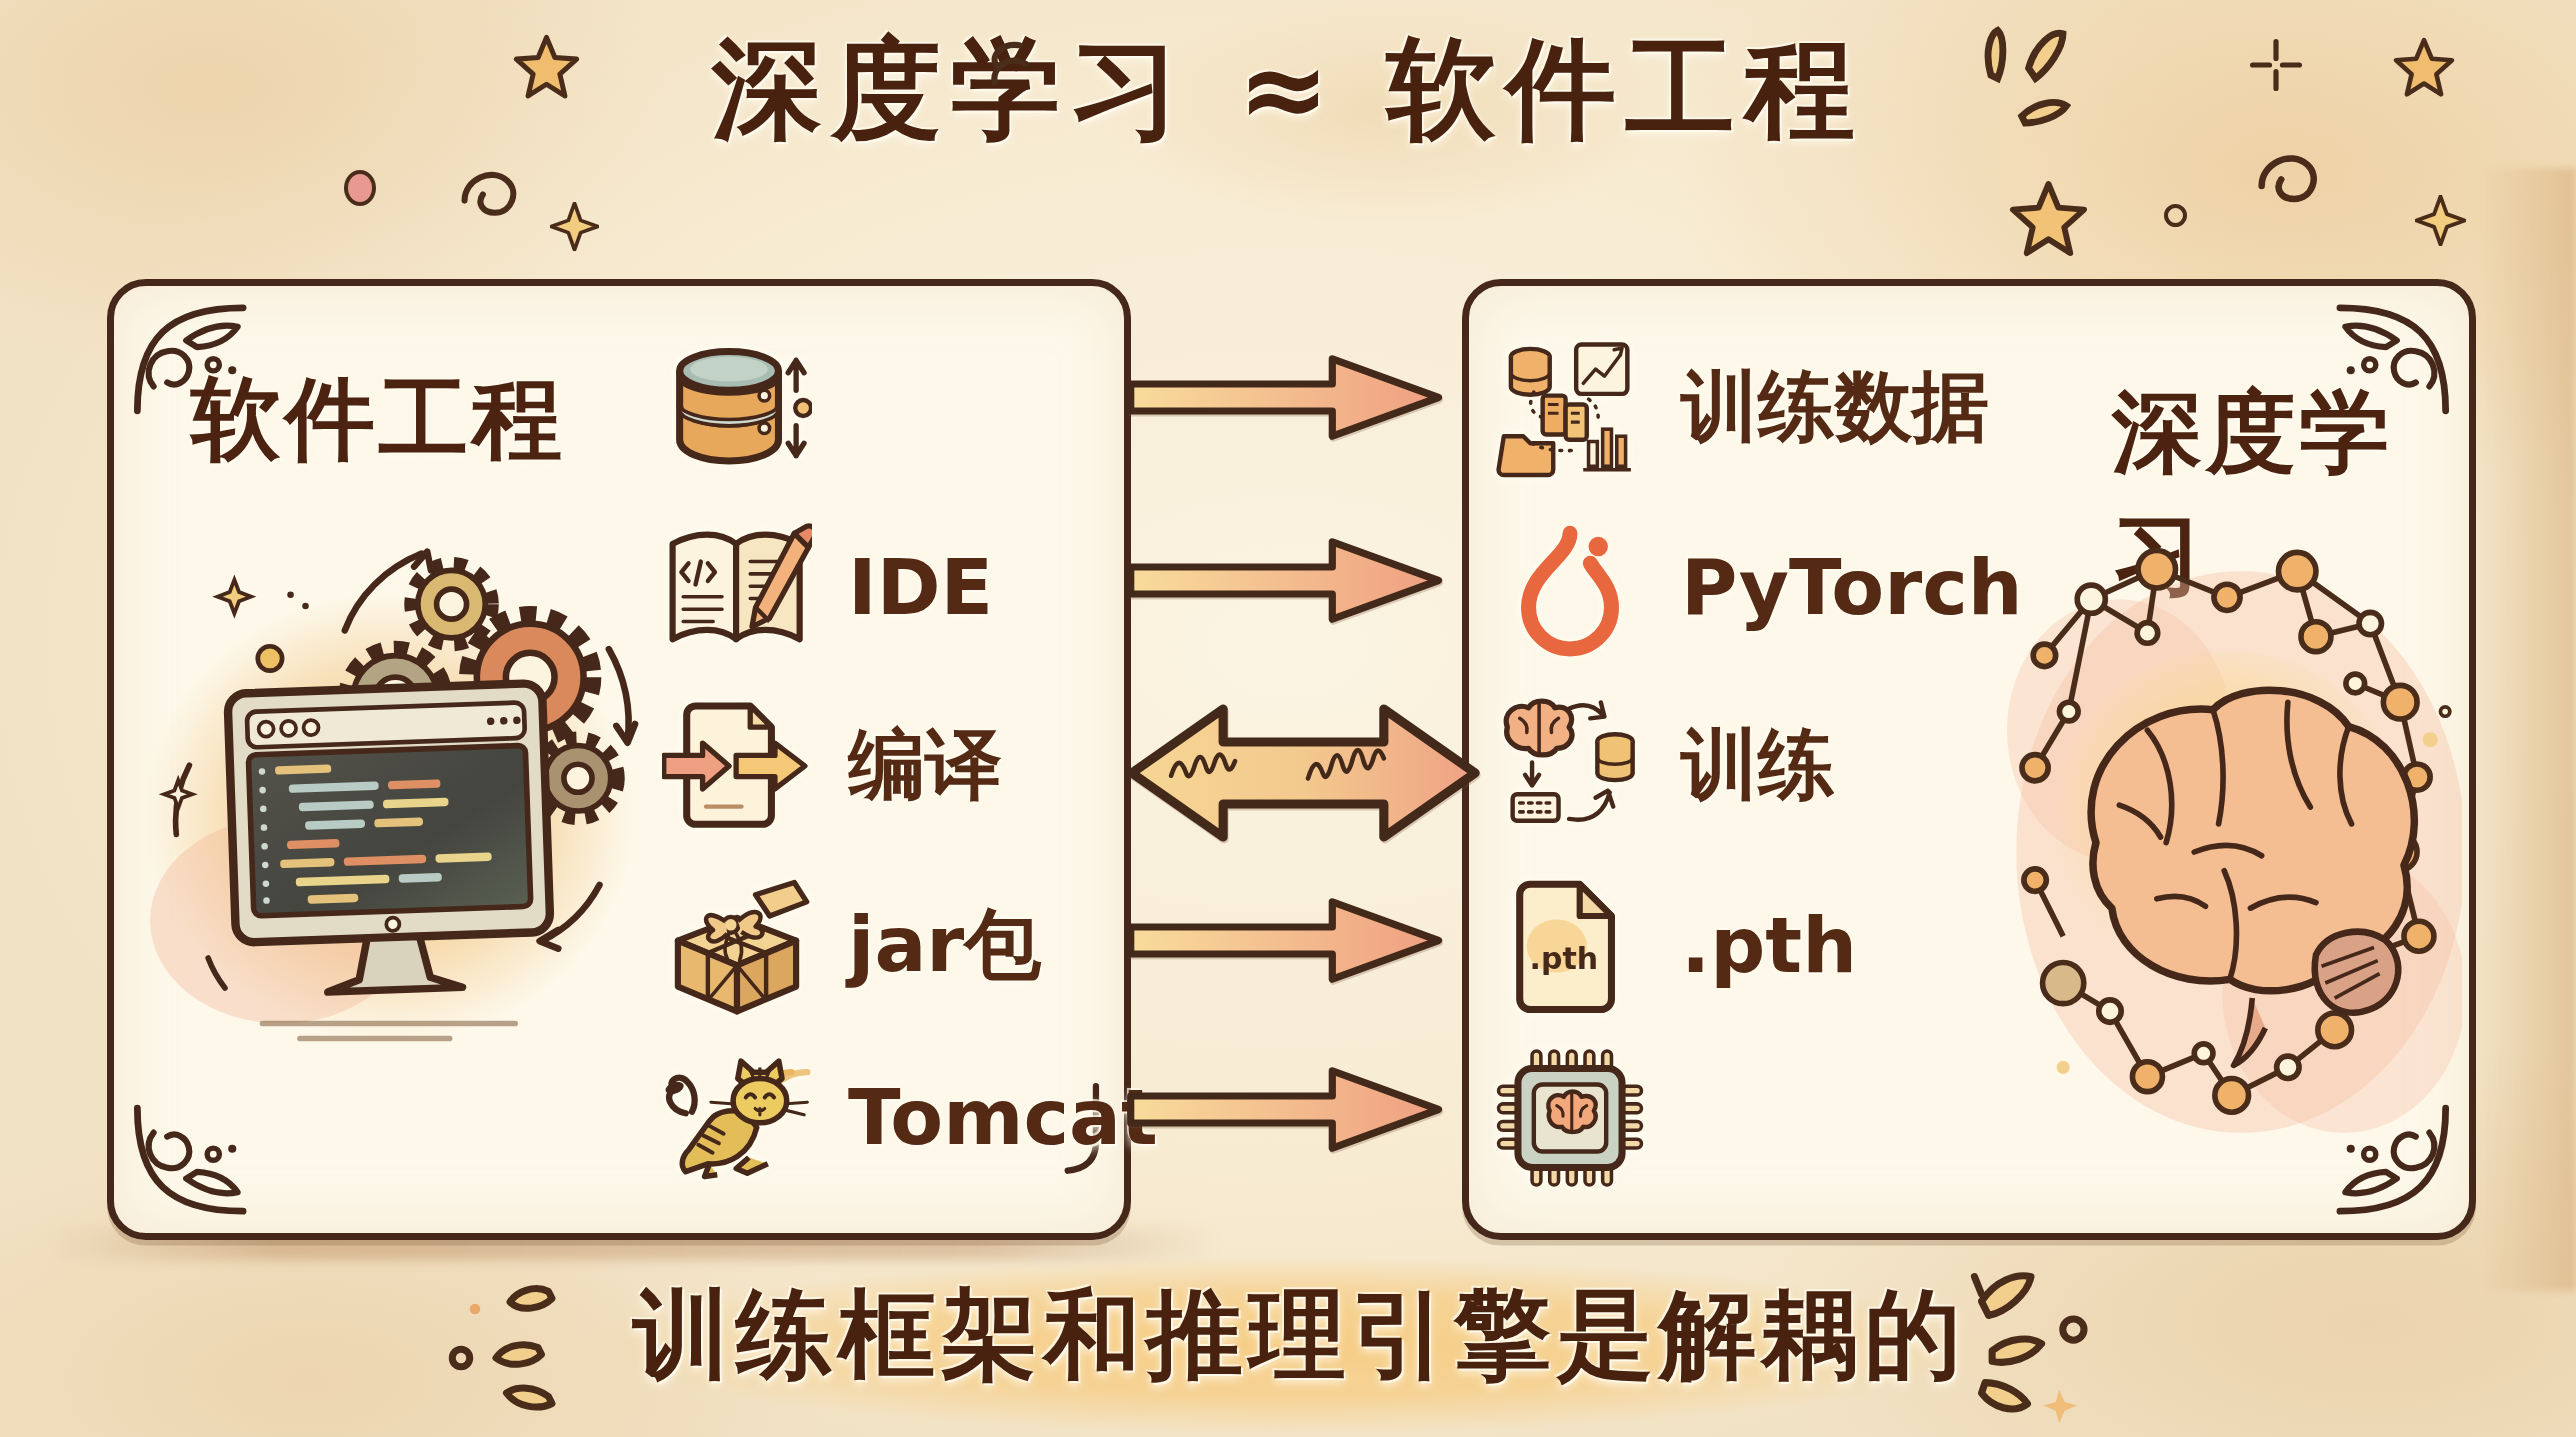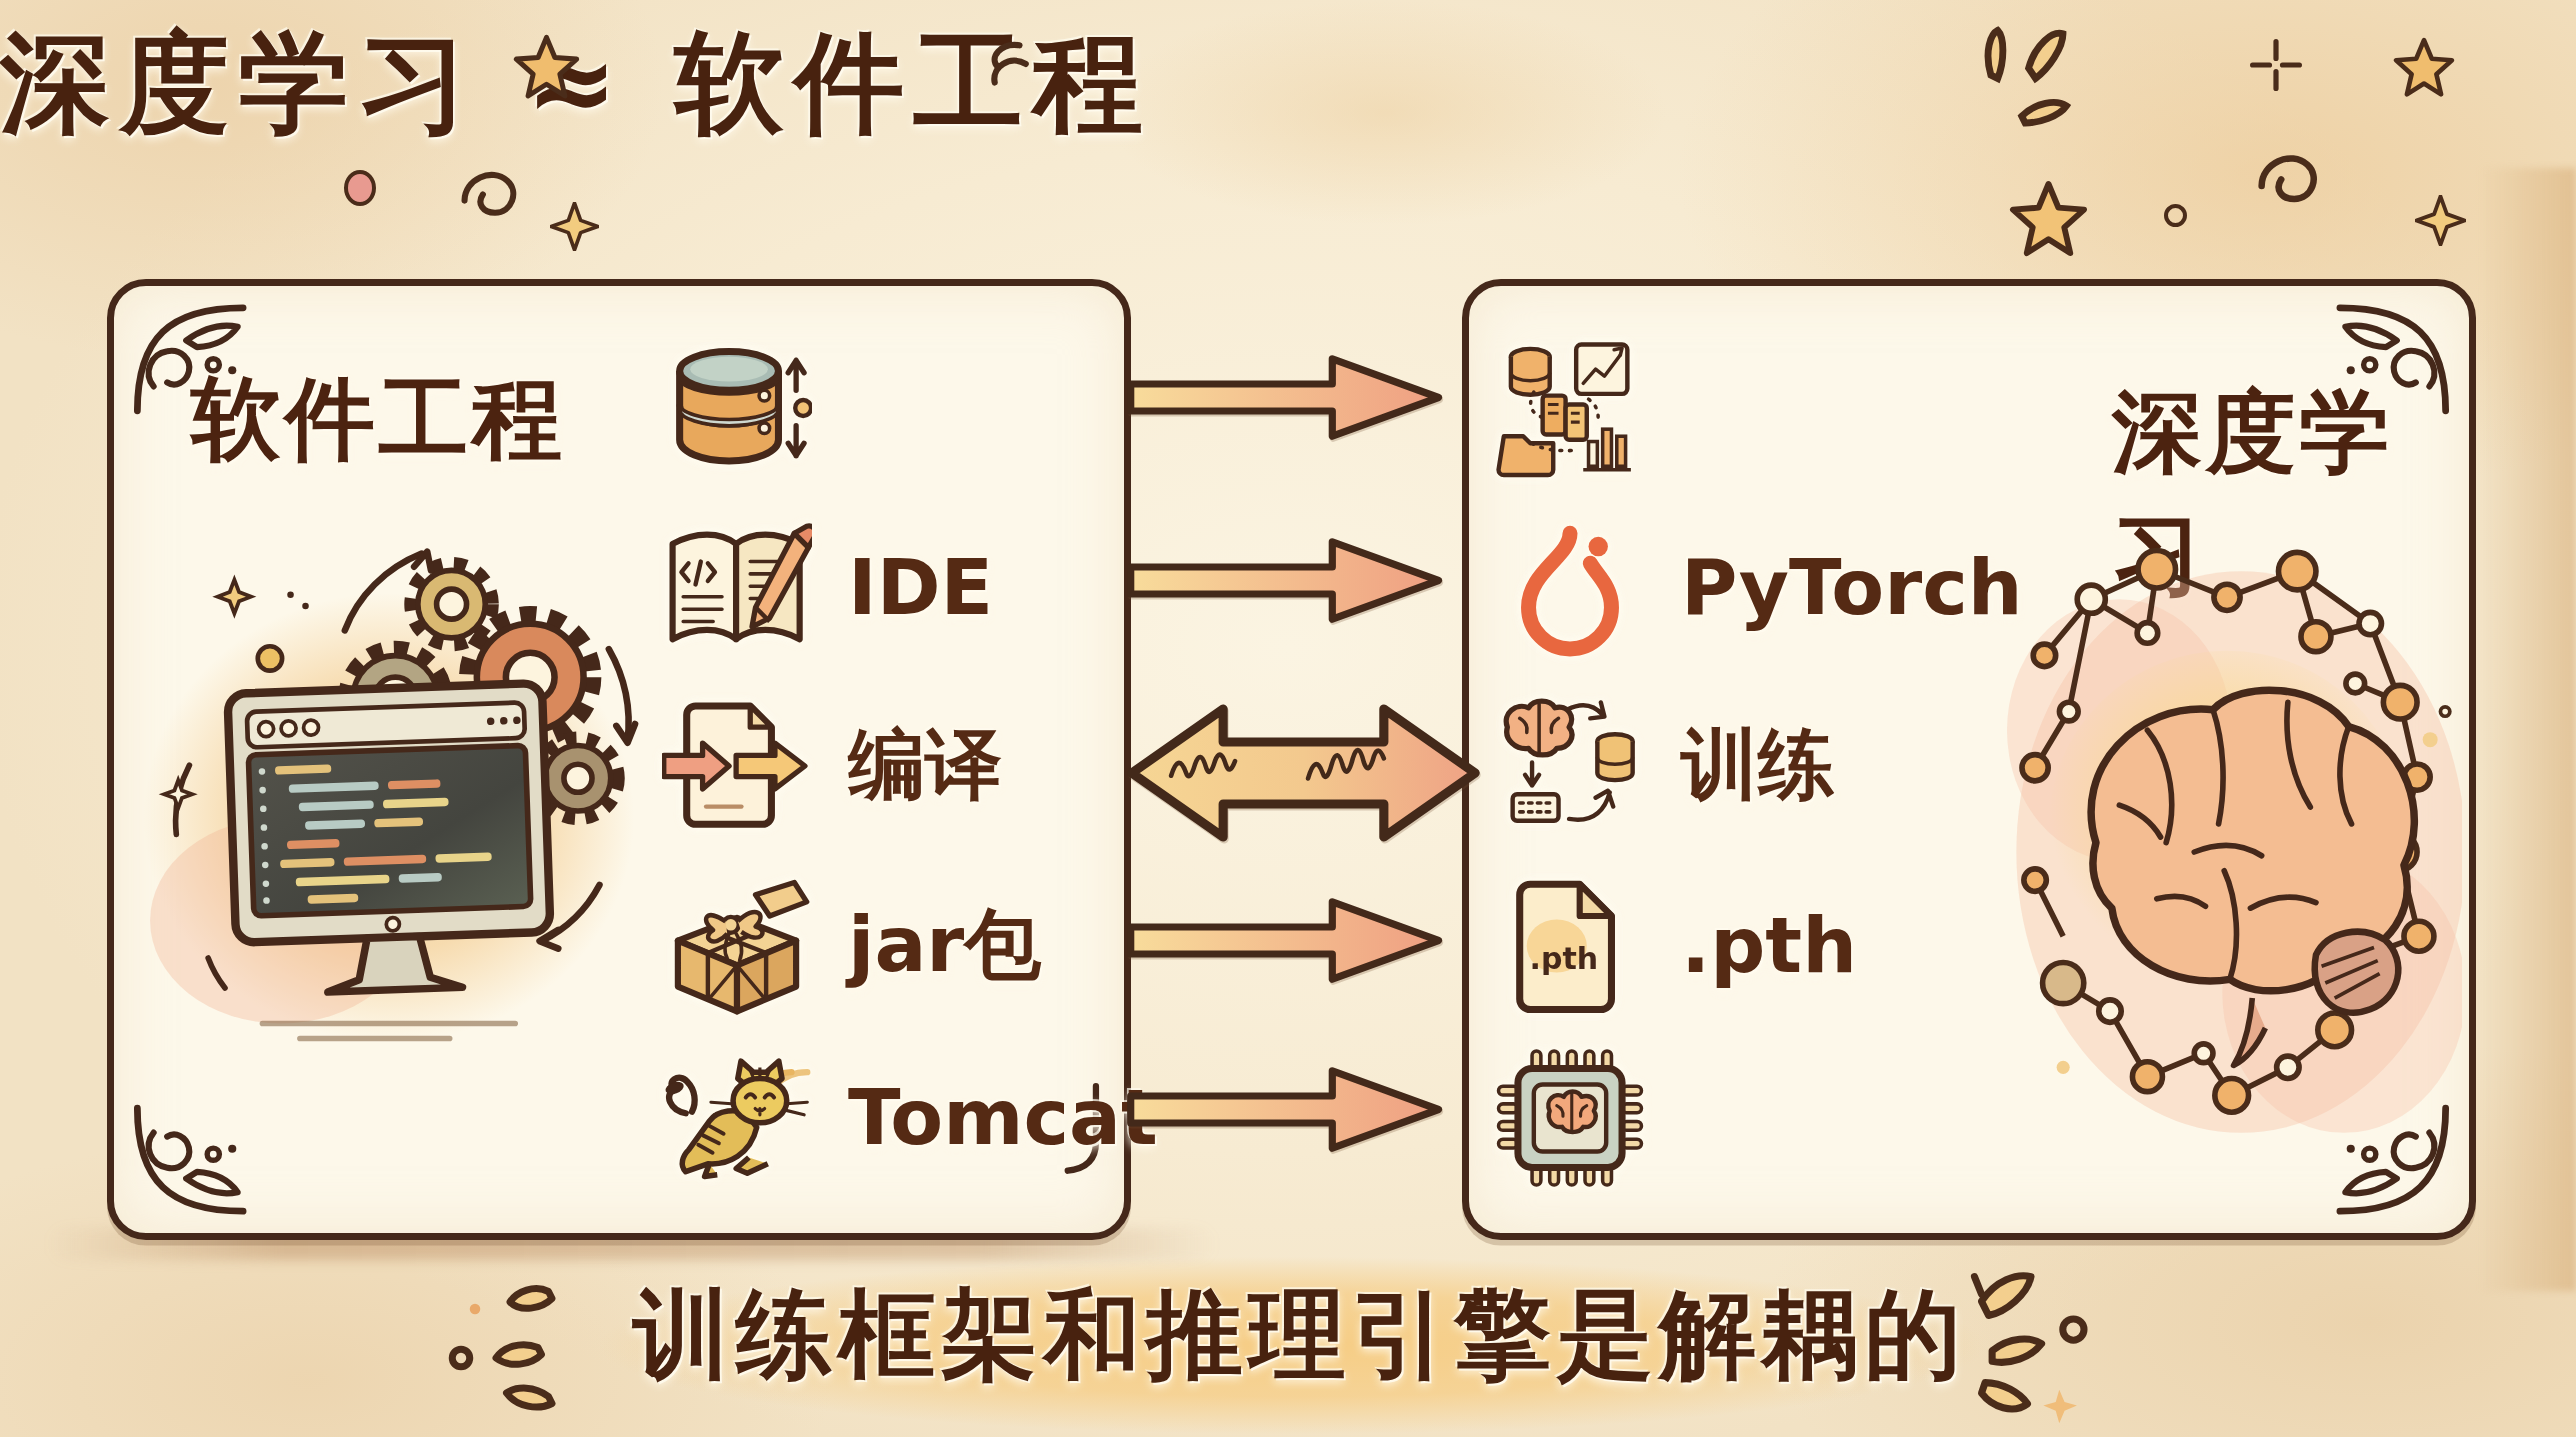--- a/index.html
+++ b/index.html
@@ -9,21 +9,21 @@
       radial-gradient(842px 468px at 88% 12%, rgba(235,196,140,.55), rgba(235,196,140,0) 70%),
       radial-gradient(655px 393px at 8% 6%, rgba(232,198,150,.5), rgba(232,198,150,0) 70%),
       radial-gradient(749px 356px at 12% 96%, rgba(230,198,152,.45), rgba(230,198,152,0) 70%),
       radial-gradient(842px 393px at 92% 92%, rgba(228,196,150,.5), rgba(228,196,150,0) 72%),
       radial-gradient(1310px 842px at 50% 45%, #fbf4e2 0%, #f7ebd2 60%, #f2e2c4 100%);
     font-family:"DejaVu Sans","Liberation Sans",sans-serif;color:#4a2817;
   }
   .stain{position:absolute;pointer-events:none;}
   .halo{text-shadow:1.9px 1.9px 0 rgba(255,252,240,.85),-1.9px -1.9px 0 rgba(255,252,240,.7),0 3.7px 9.4px rgba(255,250,235,.9);}
   .title{
-    position:absolute;top:10px;left:0;width:100%;
+    position:absolute;top:16px;left:0;width:100%;text-align:center;
     font-size:110px;font-weight:bold;letter-spacing:9.4px;color:#48220f;
   }
   .panel{
     position:absolute;top:279px;height:947px;background:#fdf8ea;
     border:7.5px solid #45281a;border-radius:39px;
     box-shadow:0 5.6px 0 rgba(120,84,50,.25), inset 0 0 56px rgba(240,220,185,.5);
   }
   .panel.left{left:107px;width:990px;padding-left:20px;}
   .panel.right{left:1462px;width:1000px;}
   .panel-heading{position:absolute;font-size:90px;font-weight:bold;color:#4c2310;letter-spacing:3.7px;}
@@ -403,20 +403,21 @@
           </g>
           <g>
             <rect x="106" y="118" width="10" height="28" fill="#fdf4de" stroke="#45281a" stroke-width="4"></rect>
             <rect x="122" y="104" width="10" height="42" fill="#f0b26b" stroke="#45281a" stroke-width="4"></rect>
             <rect x="138" y="112" width="10" height="34" fill="#f0b26b" stroke="#45281a" stroke-width="4"></rect>
             <path d="M100 150 h54" stroke="#45281a" stroke-width="4"></path>
           </g>
           <path d="M44 62 q-10 20 8 28 M106 70 q14 10 10 28 M42 120 q16 10 50 8" fill="none" stroke="#45281a" stroke-width="4" stroke-dasharray="2 9" stroke-linecap="round"></path>
         </svg>
       </span>
+      <span class="row-label halo">训练数据</span>
     </div>
 
     <div class="row" style="top:397px">
       <span class="row-icon">
         <svg viewBox="0 0 170 160">
           <g>
             <path d="M14 36 C8 20 24 8 38 14 C44 4 62 4 68 14 C82 10 92 24 84 36 C92 46 84 60 70 60 C64 70 44 70 38 60 C24 62 10 50 14 36 Z" fill="#f2b184" stroke="#45281a" stroke-width="6" stroke-linejoin="round"></path>
             <path d="M50 10 V64 M28 26 q10 6 8 16 M72 26 q-10 6 -8 16" fill="none" stroke="#45281a" stroke-width="4" stroke-linecap="round"></path>
           </g>
           <path d="M82 16 q24 -12 40 6 m-2 -14 l4 16 -16 2" fill="none" stroke="#45281a" stroke-width="5" stroke-linecap="round" stroke-linejoin="round"></path>

